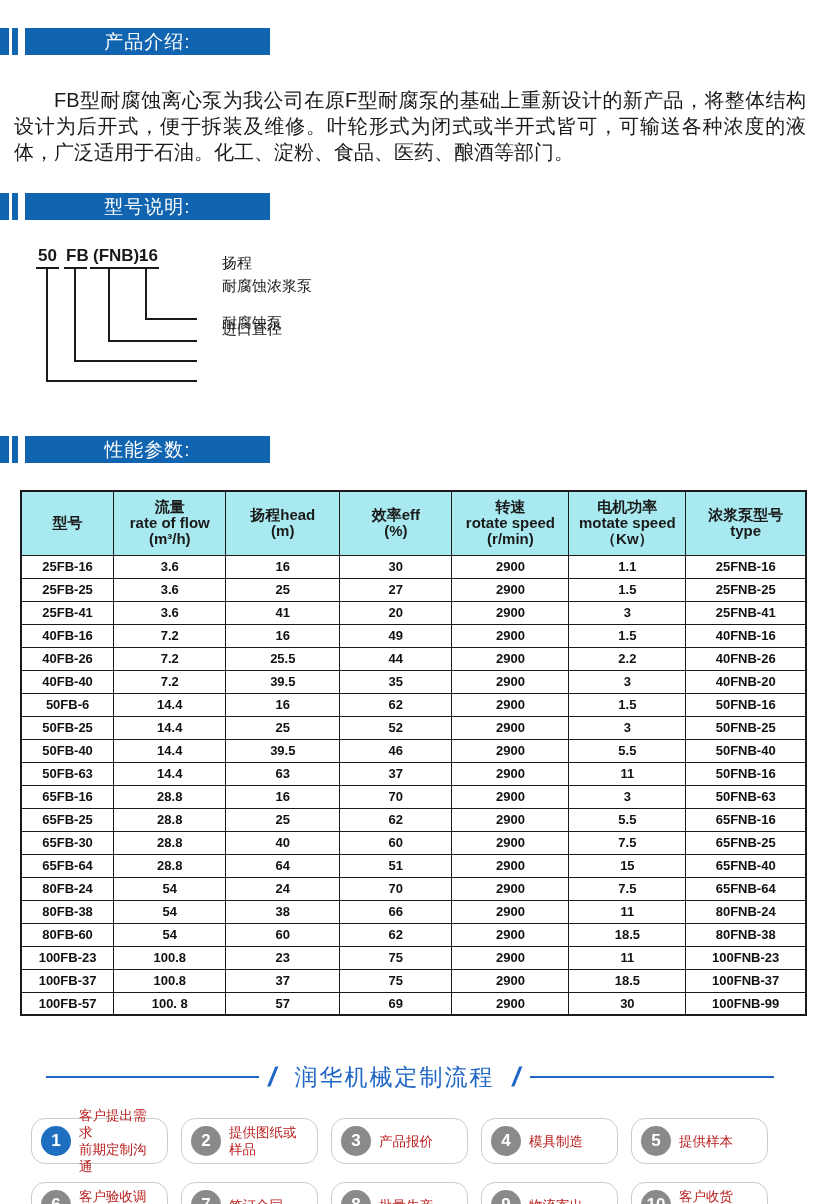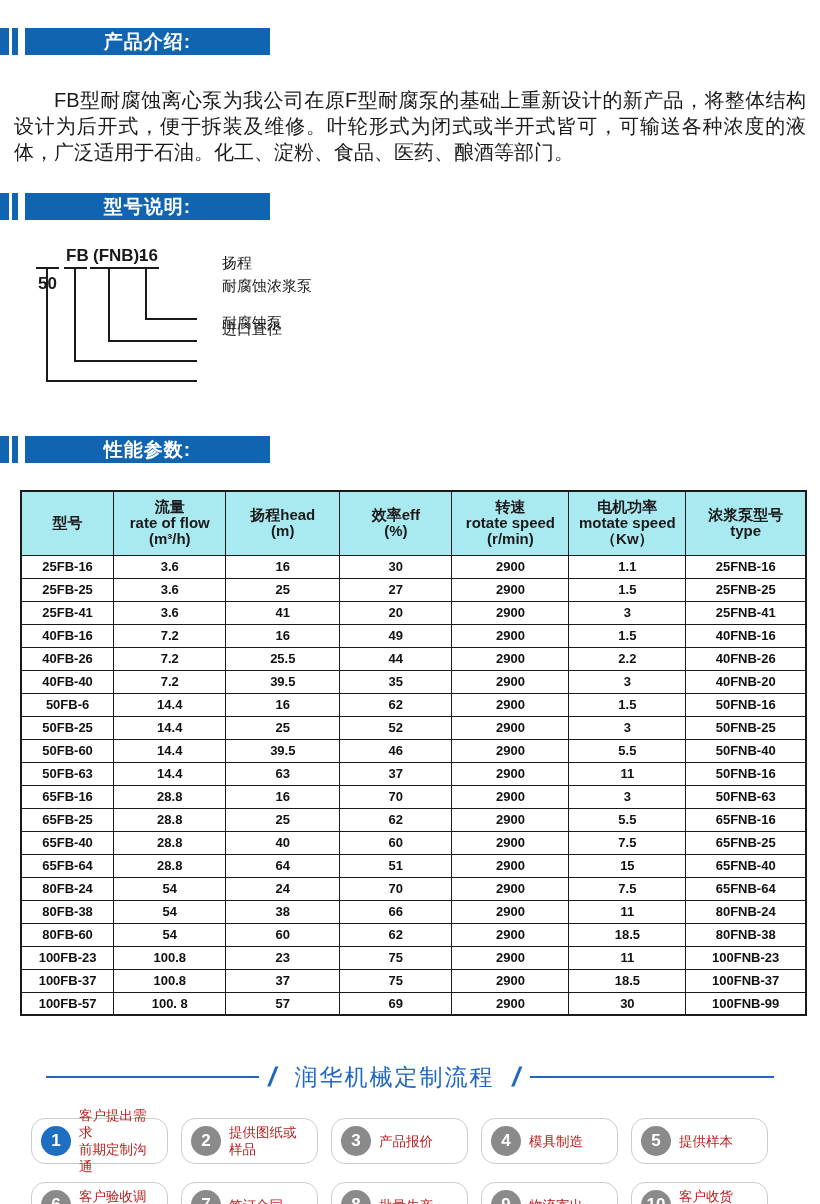--- a/index.html
+++ b/index.html
@@ -8,34 +8,34 @@
     width:820px; height:1204px; margin:0 auto; position:relative;
     font-family:"Liberation Sans","DejaVu Sans",sans-serif; color:#1a1a1a; overflow:hidden;
   }
 
   
   .sec-header { position:relative; height:27px; margin-top:28px; }
   .sec-header .tick1 { position:absolute; left:0; top:0; width:9px; height:27px; background:#1164b0; }
   .sec-header .tick2 { position:absolute; left:12px; top:0; width:6px; height:27px; background:#1164b0; }
   .sec-header .bar {
     position:absolute; left:25px; top:0; width:245px; height:27px; background:#1164b0;
-    color:#ffffff; font-size:19px; font-weight:bold; text-align:center; line-height:27px;
+    color:#ffffff; font-size:19px; font-weight:normal; text-align:center; line-height:27px;
     letter-spacing:1px;
   }
 
   
   .intro-text {
     margin:32px 14px 0 14px; font-size:20px; line-height:26px; color:#1a1a1a;
     text-indent:2em; text-align:justify;
   }
 
   
   .model-diagram { position:relative; height:168px; margin-top:20px; }
   .md-code { position:absolute; top:6px; font-size:17px; font-weight:600; color:#1a1a1a; }
-  .md-p0 { left:38px;margin-top:28px; } .md-p1 { left:66px; } .md-p2 { left:93px; } .md-p3 { left:139px; }
+  .md-p0 { left:38px; } .md-p1 { left:66px; } .md-p2 { left:93px; } .md-p3 { left:139px; }
   .md-underline { position:absolute; top:27px; height:2px; background:#1a1a1a; }
   .md-u0 { left:36px; width:23px; } .md-u1 { left:64px; width:23px; }
   .md-u2 { left:90px;  width:47px; } .md-u3 { left:135px; width:24px; }
   .md-conn { position:absolute; top:29px; border-left:2px solid #1a1a1a; border-bottom:2px solid #1a1a1a; }
   .md-c3 { left:145px; width:52px;  height:51px;  }
   .md-c2 { left:108px; width:89px;  height:73px;  }
   .md-c1 { left:74px;  width:123px; height:93px;  }
   .md-c0 { left:46px;  width:151px; height:113px; }
   .md-label { position:absolute; left:222px; font-size:15px; color:#1a1a1a; }
   .md-l0 { top:14px; } .md-l1 { top:37px; } .md-l2 { top:74px; } .md-l3 { top:80px;font-family:Liberation Serif, serif; }
@@ -216,21 +216,21 @@
       <tr>
         <td>50FB-25</td>
         <td>14.4</td>
         <td>25</td>
         <td>52</td>
         <td>2900</td>
         <td>3</td>
         <td>50FNB-25</td>
       </tr>
       <tr>
-        <td>50FB-60</td>
+        <td>50FB-40</td>
         <td>14.4</td>
         <td>39.5</td>
         <td>46</td>
         <td>2900</td>
         <td>5.5</td>
         <td>50FNB-40</td>
       </tr>
       <tr>
         <td>50FB-63</td>
         <td>14.4</td>
@@ -252,21 +252,21 @@
       <tr>
         <td>65FB-25</td>
         <td>28.8</td>
         <td>25</td>
         <td>62</td>
         <td>2900</td>
         <td>5.5</td>
         <td>65FNB-16</td>
       </tr>
       <tr>
-        <td>65FB-40</td>
+        <td>65FB-30</td>
         <td>28.8</td>
         <td>40</td>
         <td>60</td>
         <td>2900</td>
         <td>7.5</td>
         <td>65FNB-25</td>
       </tr>
       <tr>
         <td>65FB-64</td>
         <td>28.8</td>

